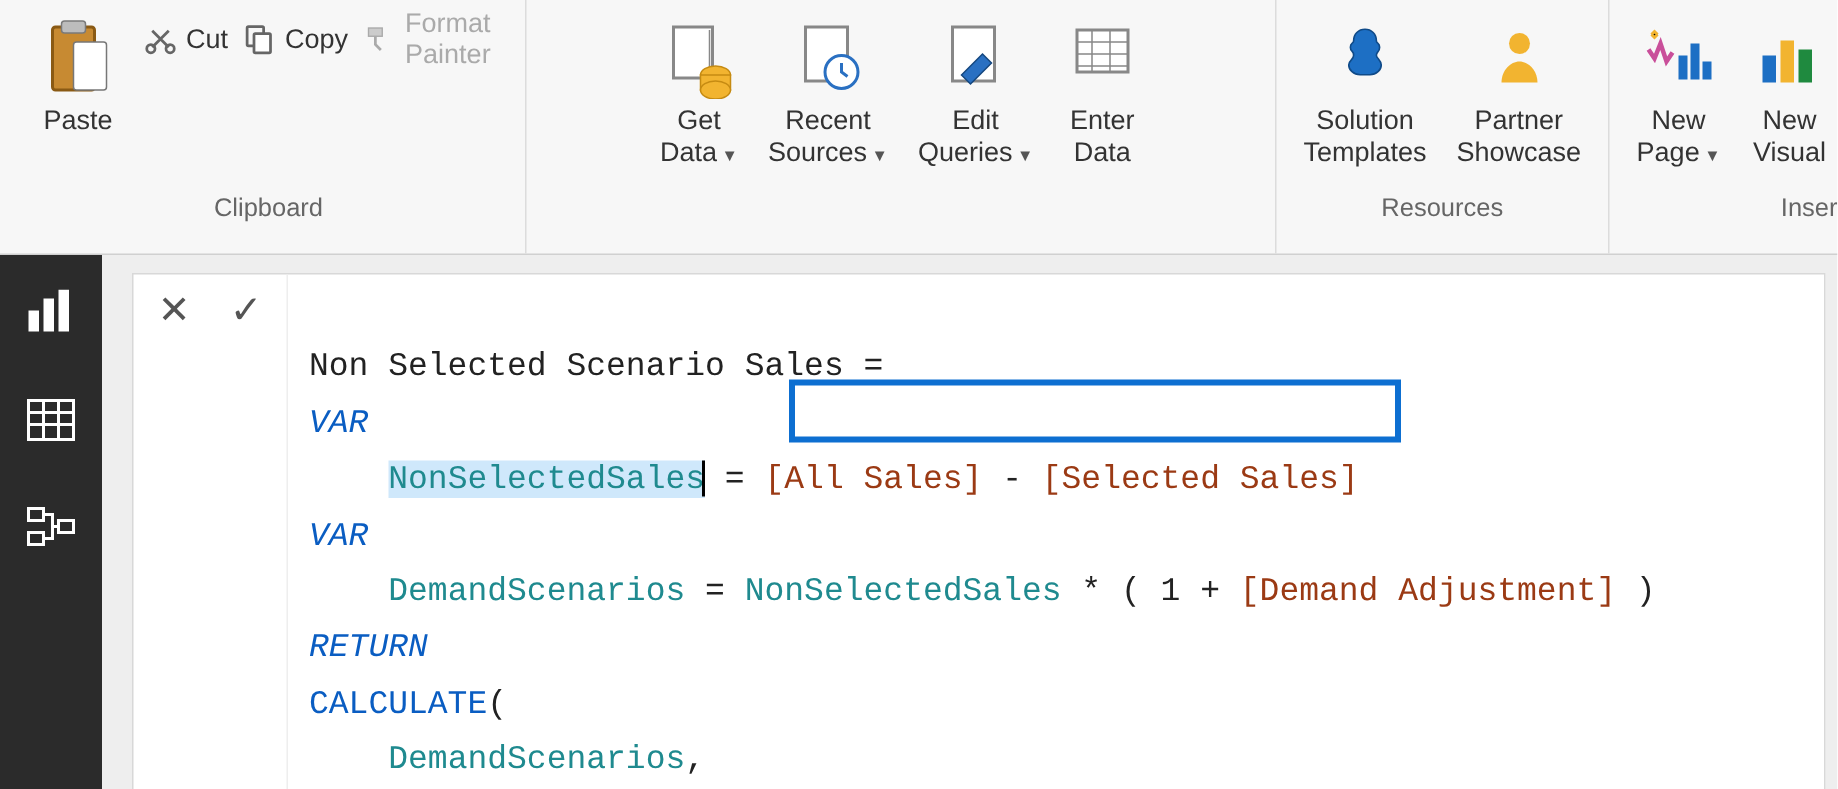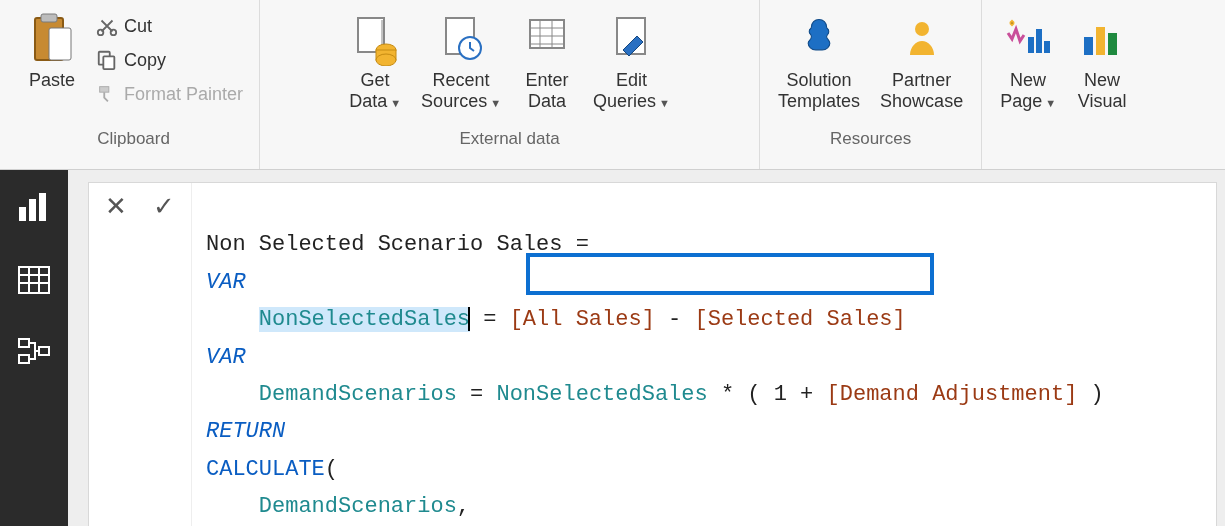--- a/index.html
+++ b/index.html
@@ -79,21 +79,21 @@
     align-items: center;
     gap: 6px;
     padding: 2px 4px;
     cursor: pointer;
     font-size: 18px;
     color: #333;
     height: 32px;
   }
   .clipboard-side {
     display: flex;
-    flex-direction: column;
+    flex-direction: row;
     justify-content: space-between;
     gap: 2px;
     padding-top: 6px;
   }
 
   
   .work-area {
     position: absolute;
     top: 170px;
     left: 0;
@@ -284,41 +284,40 @@
               <path d="M32 30v6l4 3" stroke="#2a70c2" stroke-width="2" fill="none"></path>
             </svg>
         </div>
         <div class="txt"><span>Recent
 Sources</span><span class="caret">▼</span></div>
       </div>
 
       <div class="big-btn">
         <div class="icon-box">
           <svg width="46" height="54">
+              <rect x="8" y="6" width="28" height="36" fill="#fff" stroke="#888" stroke-width="2"></rect>
+              <path d="M14 38l14-14 6 6-14 14z" fill="#2a70c2" stroke="#15477f"></path>
+            </svg>
+        </div>
+        <div class="txt"><span>Edit
+Queries</span><span class="caret">▼</span></div>
+      </div>
+
+      <div class="big-btn">
+        <div class="icon-box">
+          <svg width="46" height="54">
               <rect x="6" y="8" width="34" height="28" fill="#fff" stroke="#888" stroke-width="2"></rect>
               <path d="M6 16h34M6 24h34M6 32h34M16 8v28M28 8v28" stroke="#888"></path>
             </svg>
         </div>
         <div class="txt">Enter
 Data</div>
       </div>
 
-      <div class="big-btn">
-        <div class="icon-box">
-          <svg width="46" height="54">
-              <rect x="8" y="6" width="28" height="36" fill="#fff" stroke="#888" stroke-width="2"></rect>
-              <path d="M14 38l14-14 6 6-14 14z" fill="#2a70c2" stroke="#15477f"></path>
-            </svg>
-        </div>
-        <div class="txt"><span>Edit
-Queries</span><span class="caret">▼</span></div>
-      </div>
-
-    </div>
-    <div class="ribbon-group-label">External data</div>
+    </div>
   </div>
 
   <div class="ribbon-group">
     <div class="ribbon-group-body">
       <div class="big-btn">
         <div class="icon-box">
           <svg width="52" height="52" viewBox="0 0 48 48">
               <path d="M24 6c4 0 7 3 7 7 0 2 2 1 2 4s-2 3-2 5 3 3 3 6-3 6-7 6h-6c-4 0-7-3-7-6s3-3 3-6-2-2-2-5 2-2 2-4c0-4 3-7 7-7z" fill="#1d6fc4" stroke="#0f4a88" stroke-width="1"></path>
             </svg>
         </div>
@@ -359,20 +358,21 @@
           <svg width="48" height="50" viewBox="0 0 48 40">
               <rect x="6" y="18" width="9" height="18" fill="#1d6fc4"></rect>
               <rect x="18" y="8" width="9" height="28" fill="#f2b430"></rect>
               <rect x="30" y="14" width="9" height="22" fill="#1f8a3f"></rect>
             </svg>
         </div>
         <div class="txt">New
 Visual</div>
       </div>
     </div>
+    <div class="ribbon-group-label" style="text-align:right">Inser</div>
   </div>
 
 </div>
 
 <div class="work-area">
   <div class="side-nav">
     <div class="nav-item">
       <svg width="34" height="30" viewBox="0 0 34 30">
           <rect x="2" y="14" width="7" height="14" fill="#fff"></rect>
           <rect x="12" y="6" width="7" height="22" fill="#fff"></rect>

